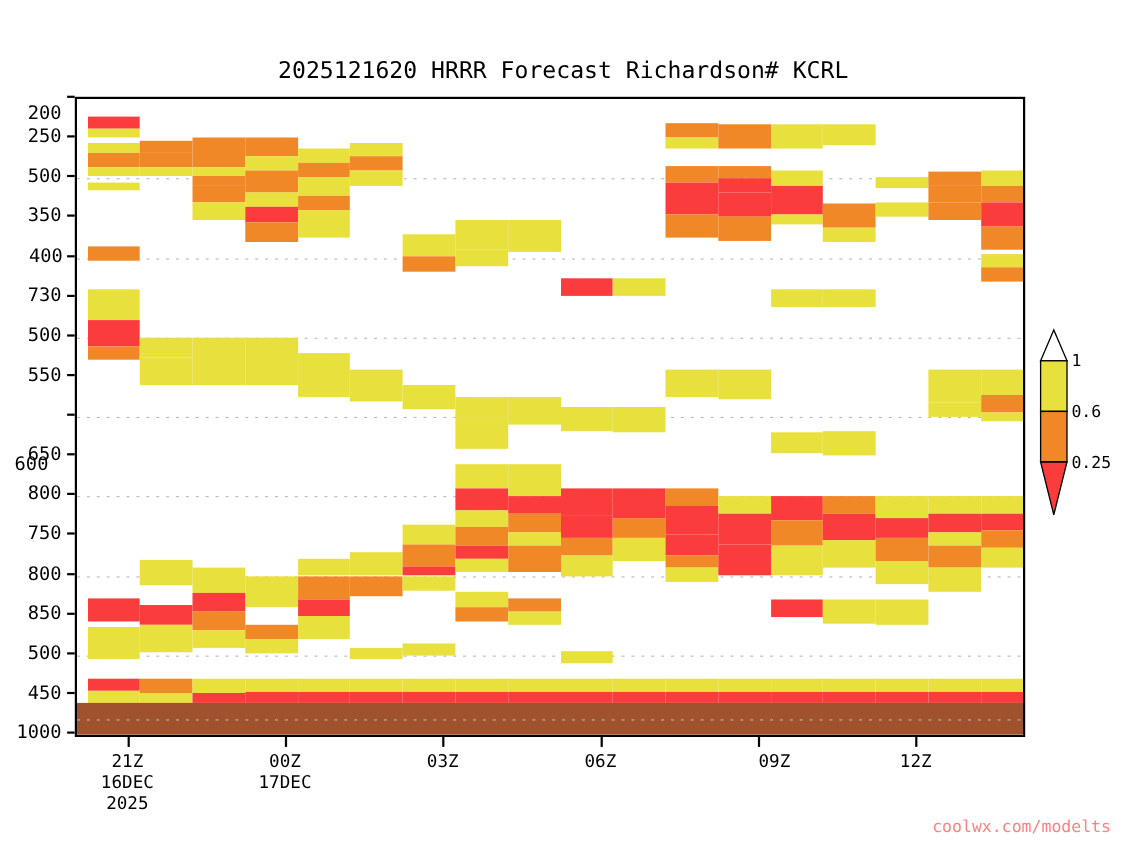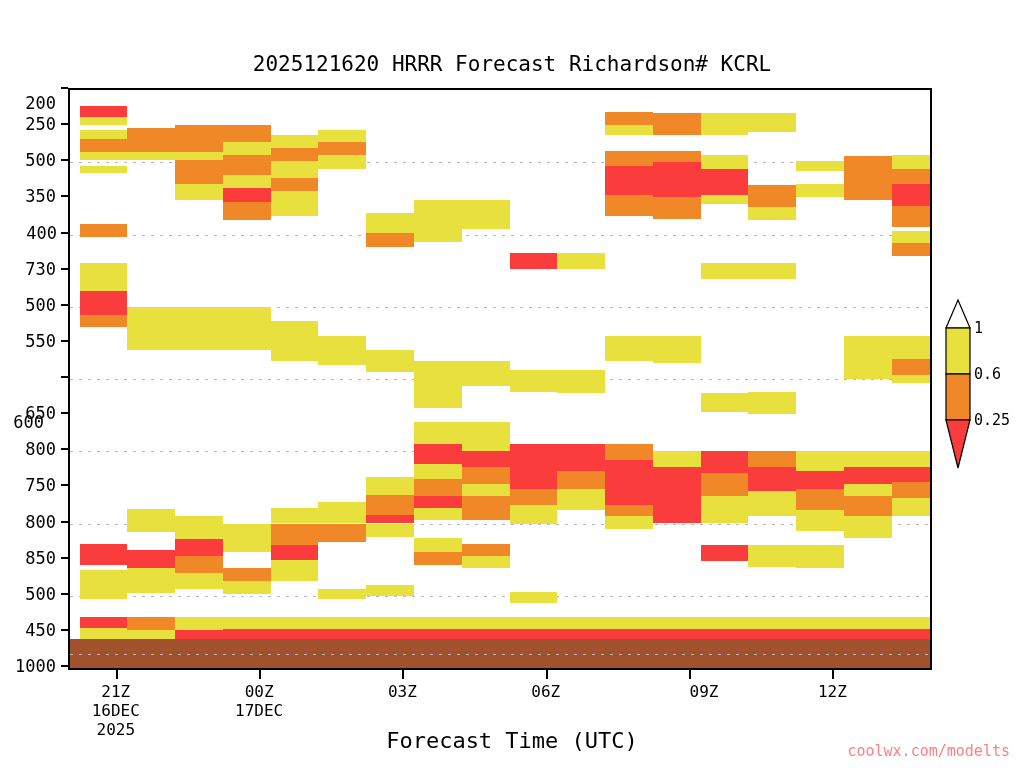--- a/index.html
+++ b/index.html
@@ -313,21 +313,20 @@
       <div class="xlab" style="left: 191.111px;">00Z<br>17DEC</div>
       <div class="xtick" style="left: 334.444px;"></div>
       <div class="xlab" style="left: 334.444px;">03Z</div>
       <div class="xtick" style="left: 477.778px;"></div>
       <div class="xlab" style="left: 477.778px;">06Z</div>
       <div class="xtick" style="left: 621.111px;"></div>
       <div class="xlab" style="left: 636px;">09Z</div>
       <div class="xtick" style="left: 764.444px;"></div>
       <div class="xlab" style="left: 764.444px;">12Z</div>
     </div>
-  <div class="xtitle">Forecast Time (UTC)</div>
 
   <div id="cbar">
     <svg width="90" height="180">
       <polygon points="14,30 2,30 14,2 26,30" fill="#ffffff" stroke="#000" stroke-width="1.2"></polygon>
       <rect x="2" y="30" width="24" height="46" fill="#e8e03c" stroke="#000" stroke-width="1.2"></rect>
       <rect x="2" y="76" width="24" height="46" fill="#f08828" stroke="#000" stroke-width="1.2"></rect>
       <polygon points="14,170 2,122 26,122" fill="#fa3c3c" stroke="#000" stroke-width="1.2"></polygon>
     </svg>
     <div class="cb-lab" style="top:30px">1</div>
     <div class="cb-lab" style="top:76px">0.6</div>

